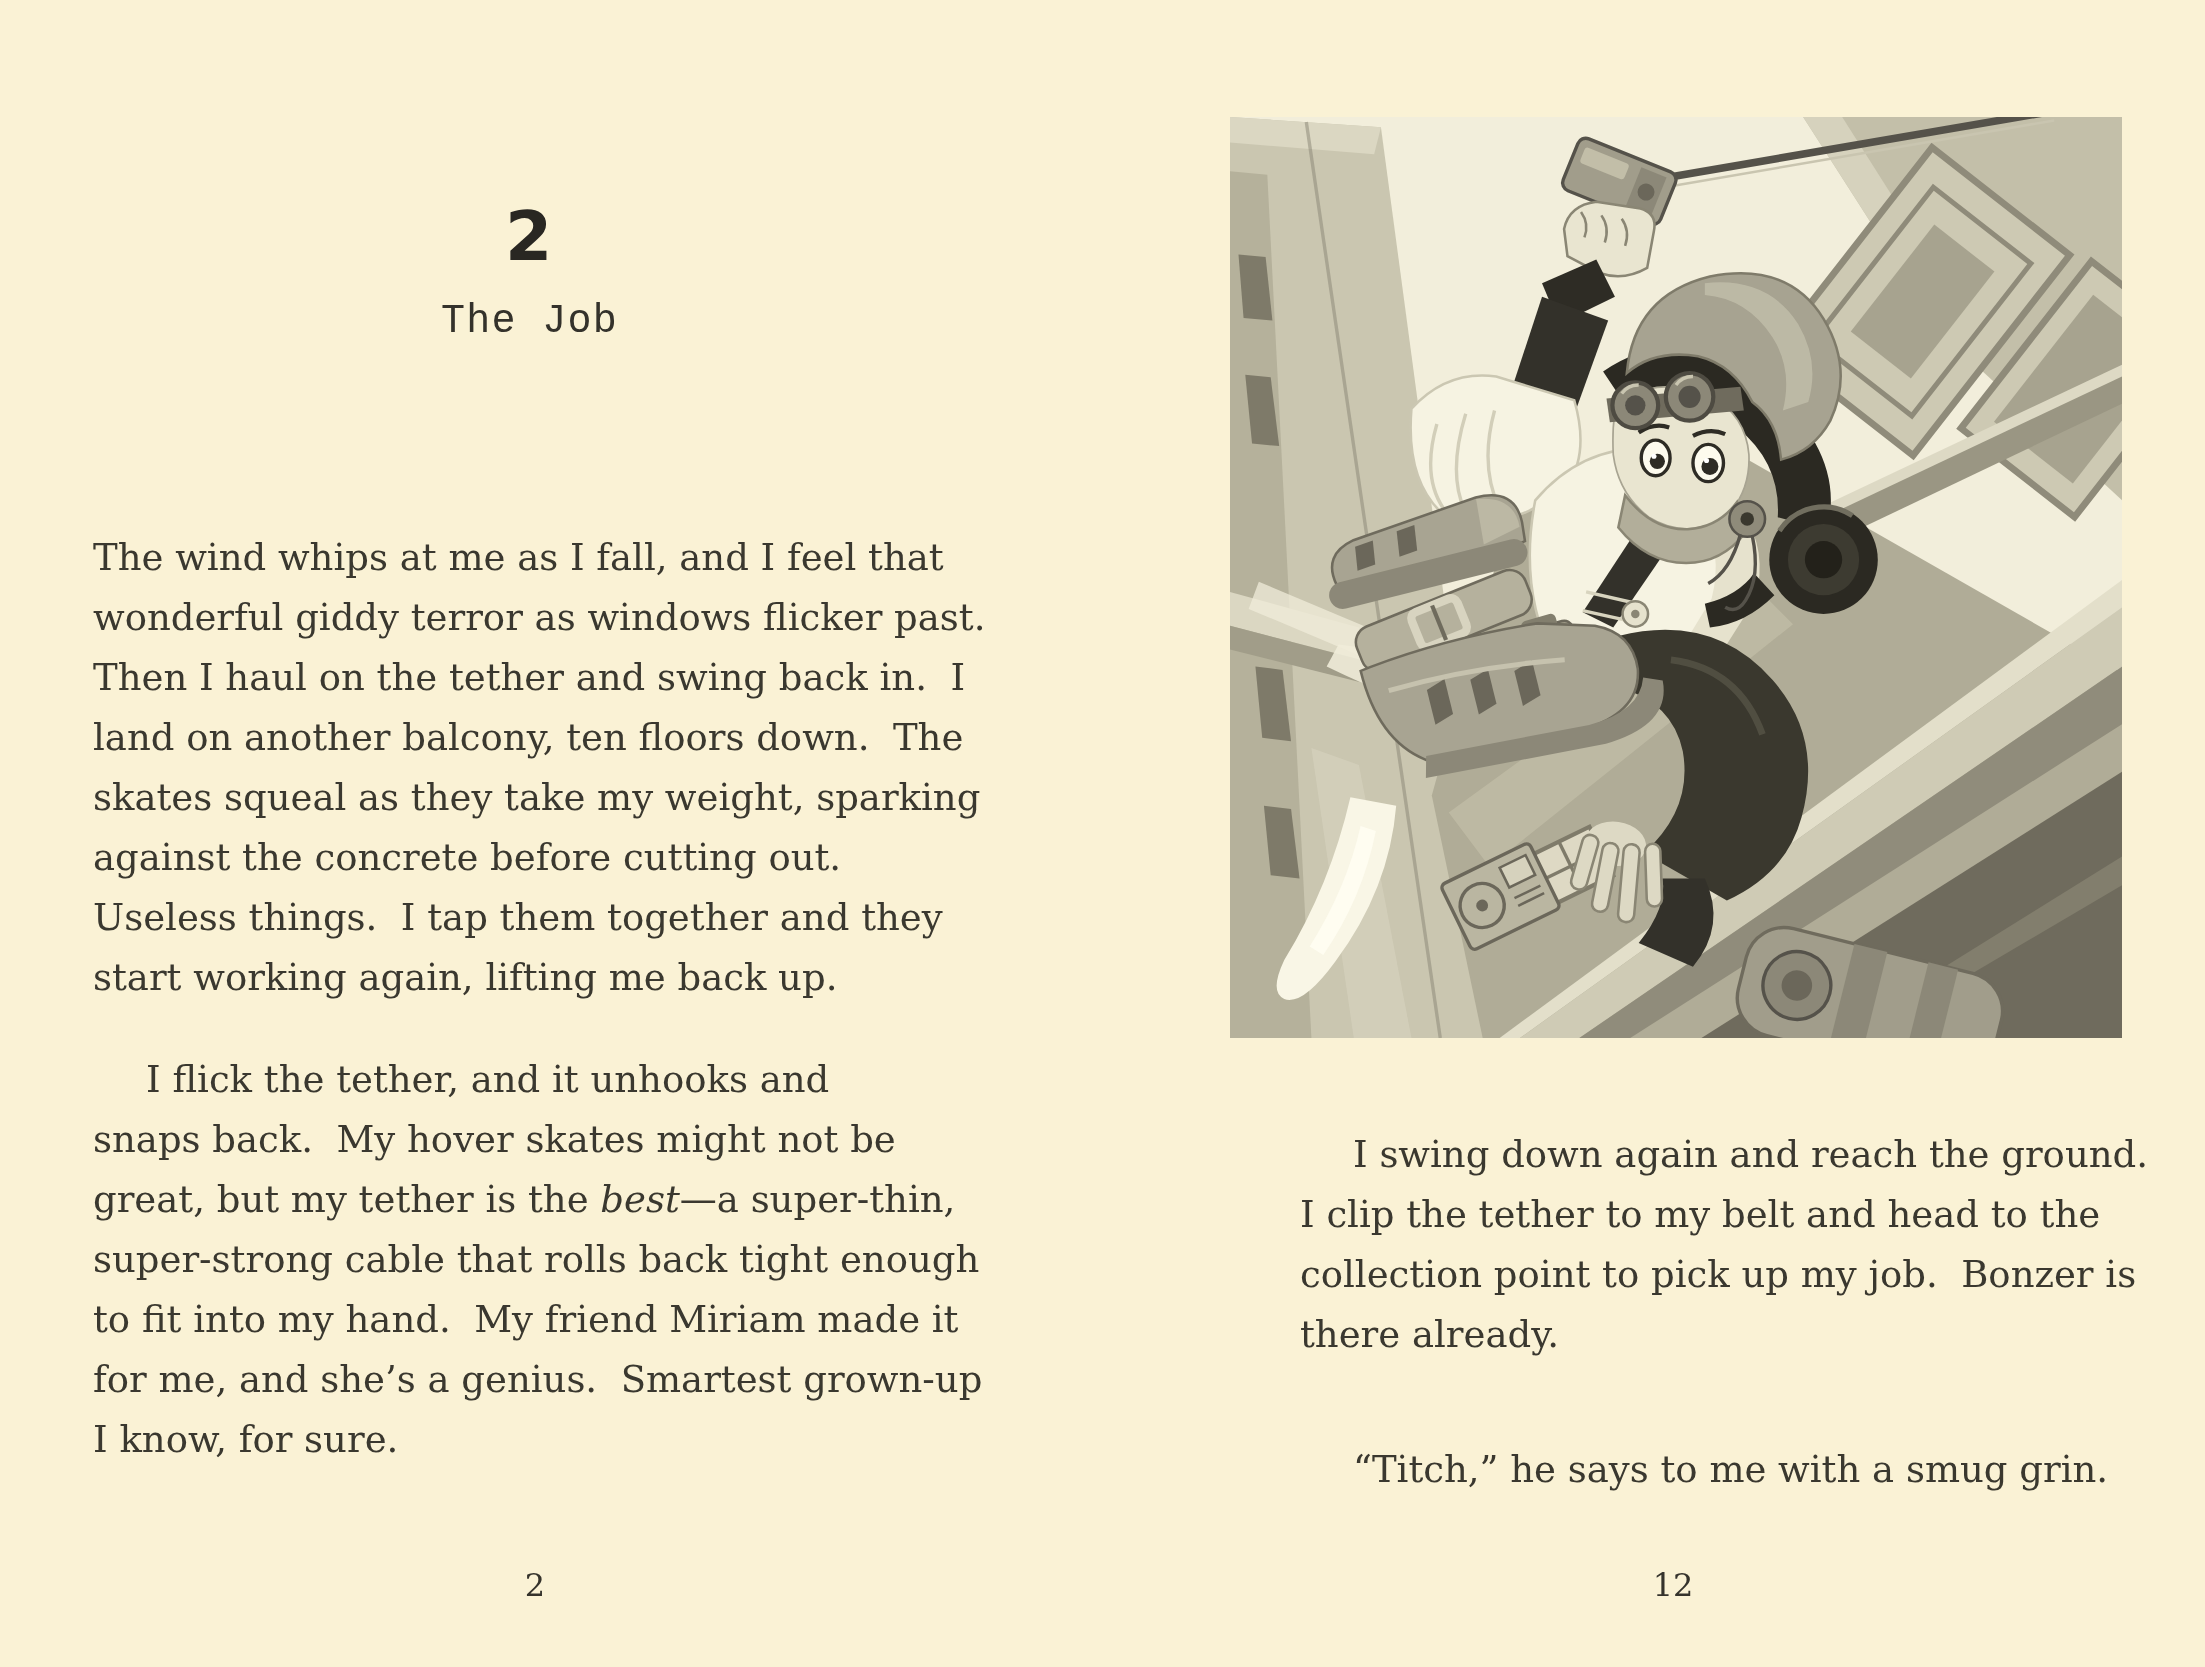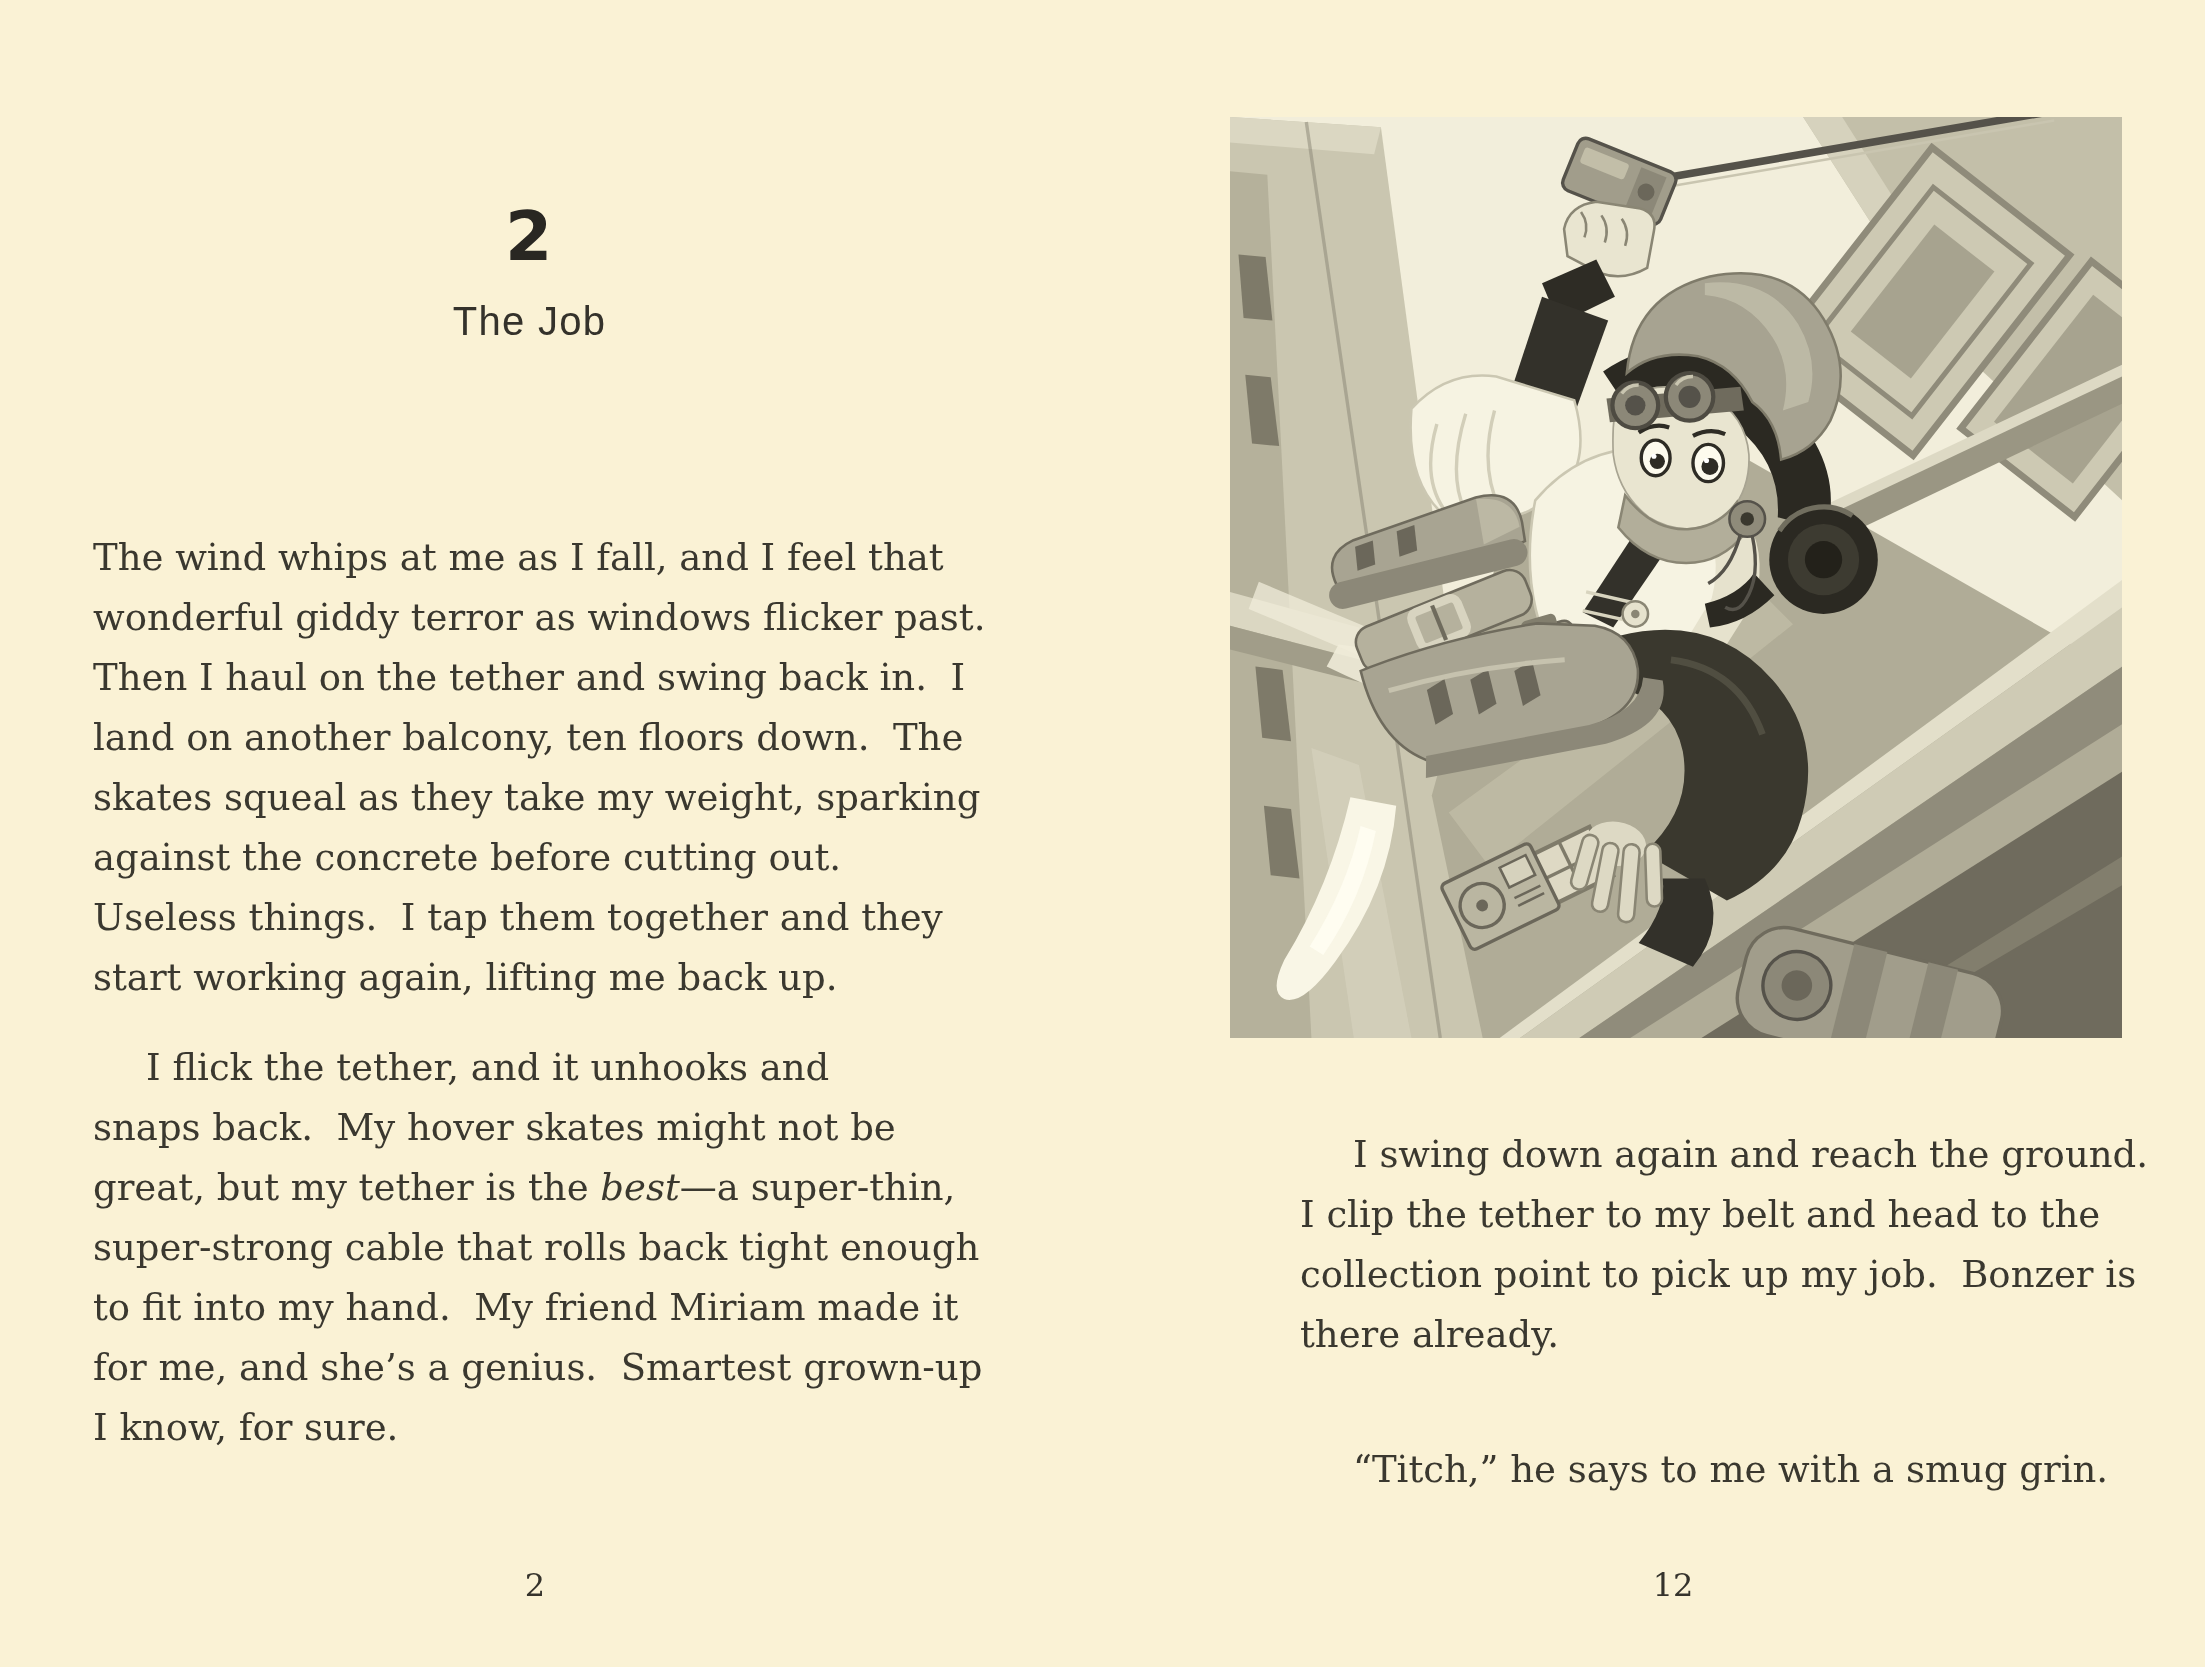--- a/index.html
+++ b/index.html
@@ -10,26 +10,26 @@
     color:var(--ink,#3a382f);
   }
   .abs{position:absolute}
   .heading-num{
     left:59px;top:197px;width:941px;text-align:center;
     font-family:"DejaVu Sans","Liberation Sans",sans-serif;
     font-weight:bold;font-size:68px;letter-spacing:1.7px;color:#292722;
   }
   .heading-title{
     left:59px;top:299px;width:941px;text-align:center;
-    font-family:Liberation Sans, sans-serif;font-weight:400;
+    font-family:Liberation Mono, monospace;font-weight:400;
     font-size:40px;letter-spacing:1.3px;color:#34322b;
   }
   .prose{font-size:37px;line-height:60px;white-space:pre-wrap}
   .prose .line{min-height:60px}
-  .prose .para + .para{margin-top:30px}
+  .prose .para + .para{margin-top:42px}
   .prose.right-prose .para + .para{margin-top:75px}
   .para.indent .line:first-child{text-indent:53px}
   .left-prose{left:93px;top:528px;width:958px}
   .right-prose{left:1300px;top:1125px;width:899px}
   em{font-style:italic}
   .folio{top:1566px;width:170px;text-align:center;font-size:32px;color:#35332c}
   .folio-left{left:450px}
   .folio-right{left:1588px}
   .illustration{left:1230px;top:117px;width:892px;height:921px}
   .illustration svg{display:block;width:100%;height:100%}

